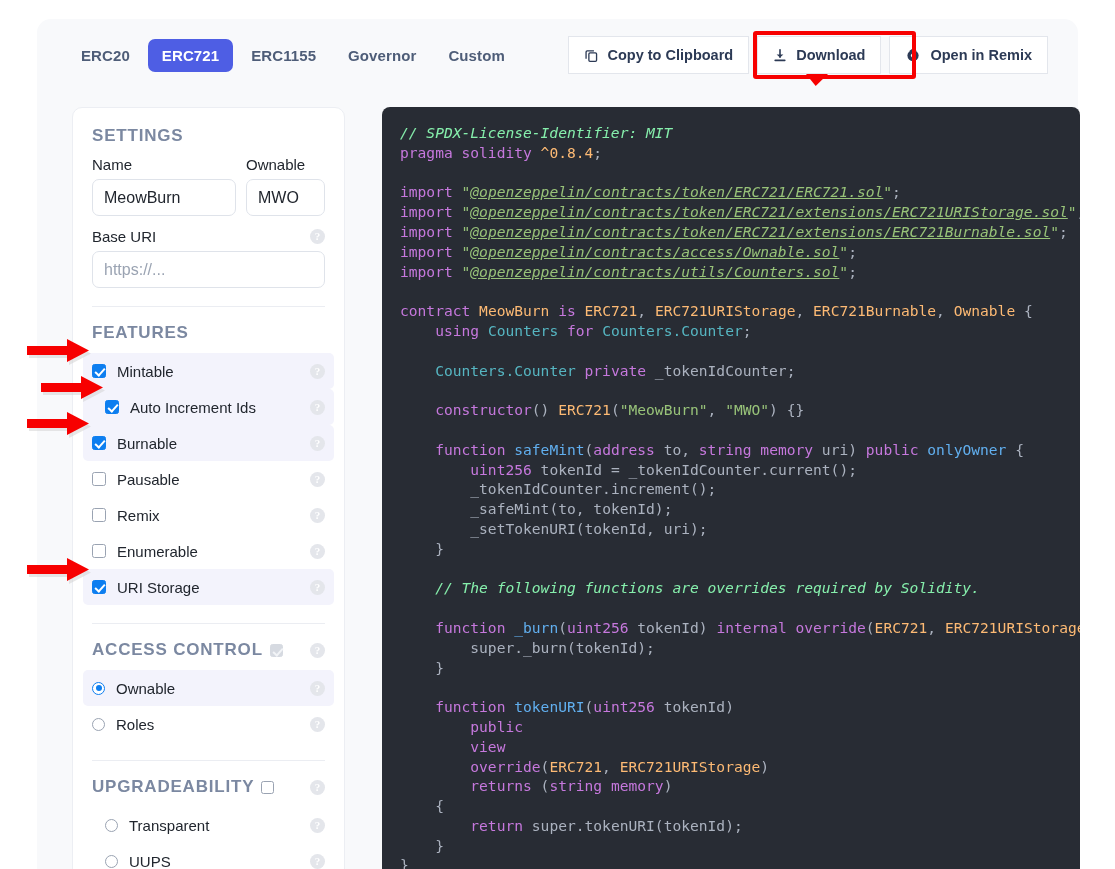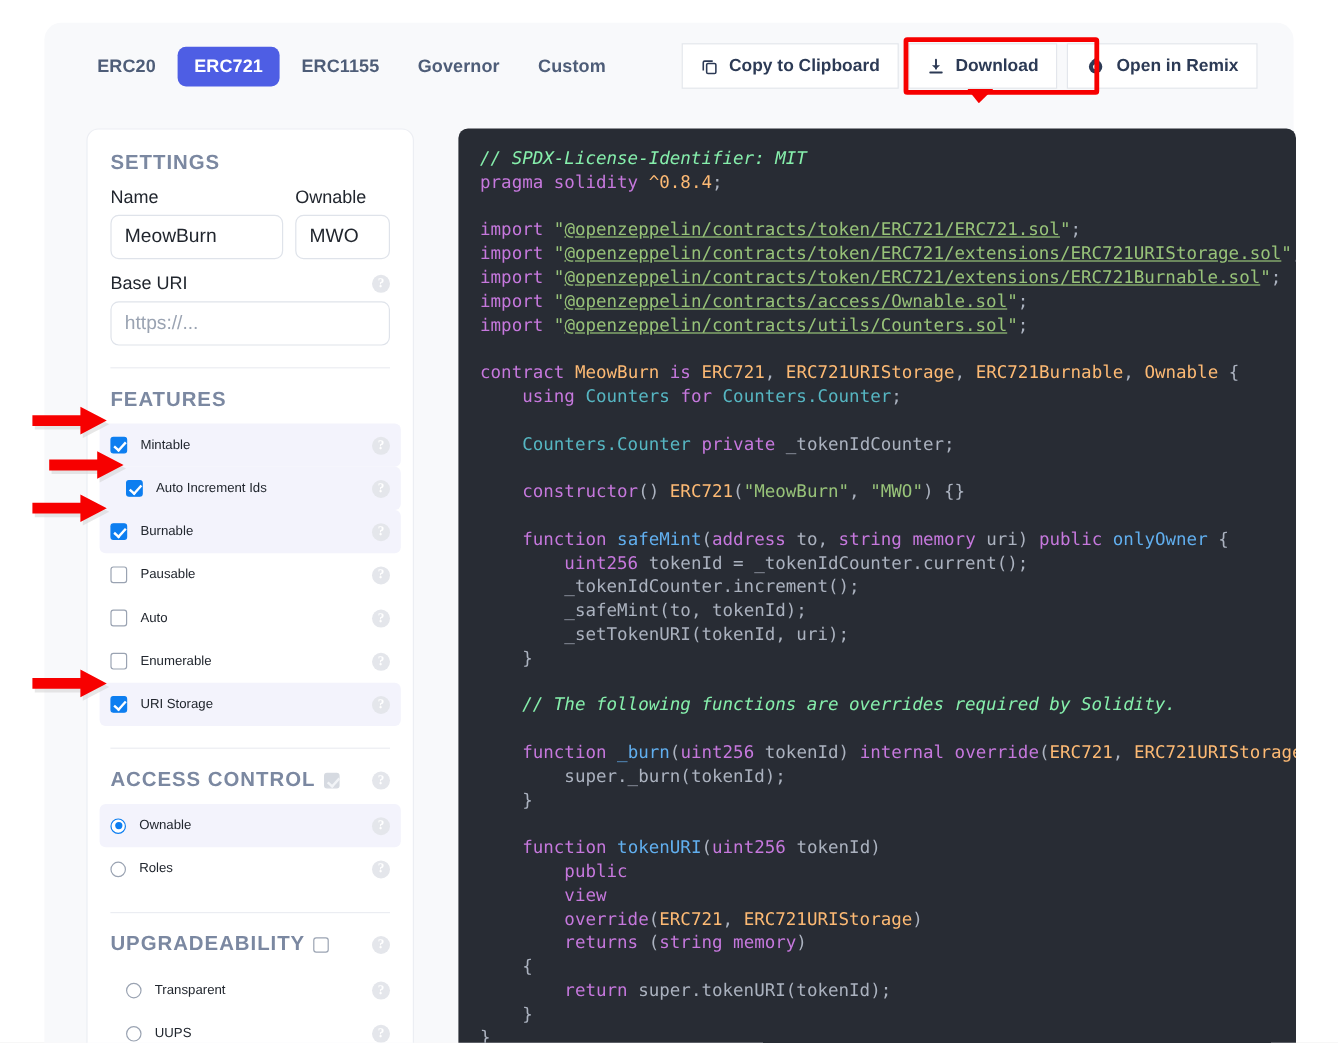--- a/index.html
+++ b/index.html
@@ -162,21 +162,21 @@
     display: flex;
     align-items: center;
     height: 36px;
     padding: 0 9px 0 9px;
     border-radius: 5px;
     cursor: pointer;
     margin: 0 -9px;
   }
   .opt.sel { background: #f3f3fc; }
   .opt .lbl {
-    font-size: 11px;
+    font-size: 15px;
     color: #21262e;
     margin-left: 11px;
     white-space: nowrap;
   }
   .opt.indent .lbl { margin-left: 11px; }
   .opt.indent { padding-left: 22px; }
   .opt .helpi { margin-left: auto; }
 
   
   .cb {
@@ -267,21 +267,21 @@
     color: #abb2bf;
     white-space: pre;
   }
   .k  { color: #c678dd; }   
   .ty { color: #56b6c2; }   
   .nm { color: #fdba74; }   
   .fn { color: #61afef; }   
   .st { color: #98c379; }   
   .cm { color: #86efac; font-style: italic; }  
   .pl { color: #abb2bf; }   
-  .lnk { color: #98c379; text-decoration: underline; }
+  .lnk { color: #98c379; text-decoration: underline; font-style: italic; }
 
   
   .arrow { position: absolute; z-index: 30; pointer-events: none; }
 </style>
 </head>
 <body>
 
 <div id="root">
 
   <div class="outer-card">
@@ -379,21 +379,21 @@
         </div>
 
         <div class="opt">
           <span class="cb"></span>
           <span class="lbl">Pausable</span>
           <span class="helpi">?</span>
         </div>
 
         <div class="opt">
           <span class="cb"></span>
-          <span class="lbl">Auto</span>
+          <span class="lbl">Remix</span>
           <span class="helpi">?</span>
         </div>
 
         <div class="opt">
           <span class="cb"></span>
           <span class="lbl">Enumerable</span>
           <span class="helpi">?</span>
         </div>
 
         <div class="opt sel">

